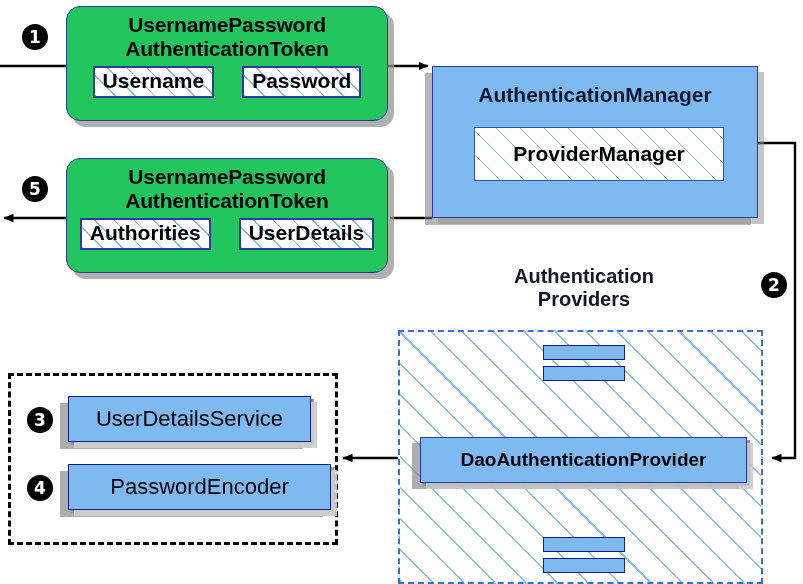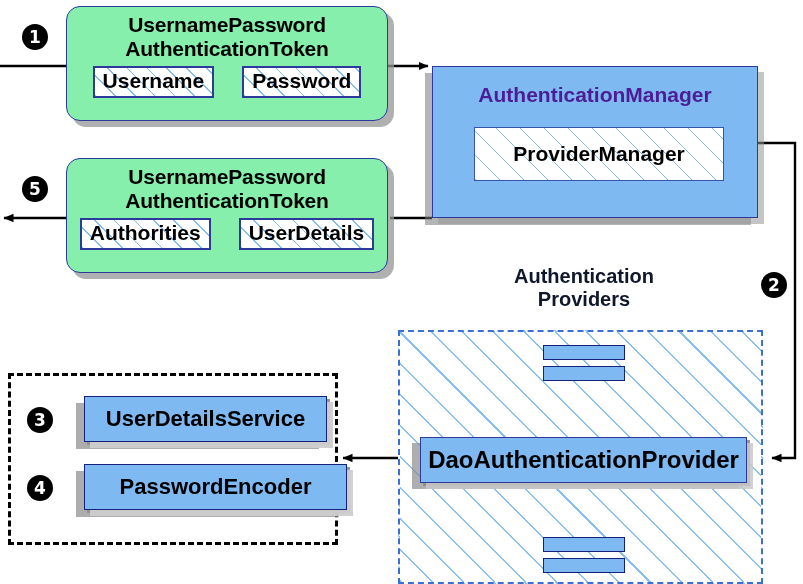--- a/index.html
+++ b/index.html
@@ -30,21 +30,21 @@
     font-size: 17px;
     font-weight: bold;
     line-height: 26px;
     text-align: center;
     font-family: "DejaVu Sans", sans-serif;
     box-sizing: border-box;
   }
 
   
   .token-box {
-    background: #86efac;
+    background: #22c55e;
     border: 1.5px solid #2B3A9B;
     border-radius: 14px;
     box-shadow: 6px 6px 0 0 rgba(150,150,150,0.75);
     box-sizing: border-box;
     padding: 6px 10px 10px 10px;
   }
   .token-title {
     text-align: center;
     font-size: 21px;
     font-weight: bold;
@@ -81,21 +81,21 @@
     background: #7EB9F2;
     border: 1.5px solid #2B3A9B;
     box-shadow: 6px 6px 0 0 rgba(150,150,150,0.55),
                -7px  7px 0 0 rgba(120,120,120,0.55);
     box-sizing: border-box;
   }
   .manager-title {
     text-align: center;
     font-size: 21px;
     font-weight: bold;
-    color: #4c1d95;
+    color: #0f172a;
     margin-top: 16px;
     white-space: nowrap;
   }
   .provider-manager {
     background-color: #ffffff;
     background-image: repeating-linear-gradient(
         45deg,
         rgba(125,185,242,0.95) 0px,
         rgba(125,185,242,0.95) 1px,
         rgba(255,255,255,0) 1px,
@@ -133,21 +133,21 @@
   .dao-box {
     background: #7EB9F2;
     border: 1.5px solid #2B3A9B;
     box-shadow: 6px 6px 0 0 rgba(200,200,200,0.85),
                 3px 3px 0 0 rgba(140,140,140,0.9),
                -8px 6px 0 0 rgba(140,140,140,0.7);
     box-sizing: border-box;
     display: flex;
     align-items: center;
     justify-content: center;
-    font-size: 24px;
+    font-size: 19px;
     font-weight: bold;
     color: #000000;
     white-space: nowrap;
   }
   .mini-bar {
     background: #7EB9F2;
     border: 1.5px solid #12227a;
     box-sizing: border-box;
   }
 
@@ -161,24 +161,23 @@
     background: #7EB9F2;
     border: 1.5px solid #12227a;
     box-shadow: 6px 6px 0 0 rgba(205,205,205,0.95),
                 3px 3px 0 0 rgba(145,145,145,0.95),
                -8px 7px 0 0 rgba(145,145,145,0.75);
     box-sizing: border-box;
     display: flex;
     align-items: center;
     justify-content: center;
     font-size: 22px;
-    font-weight: bold;
-    color: #000000;
-    white-space: nowrap;
-    margin-left: 16px;
+    font-weight: normal;
+    color: #000000;
+    white-space: nowrap;
   }
 
   
   .conn-svg {
     position: absolute;
     left: 0;
     top: 0;
     width: 803px;
     height: 584px;
     pointer-events: none;

